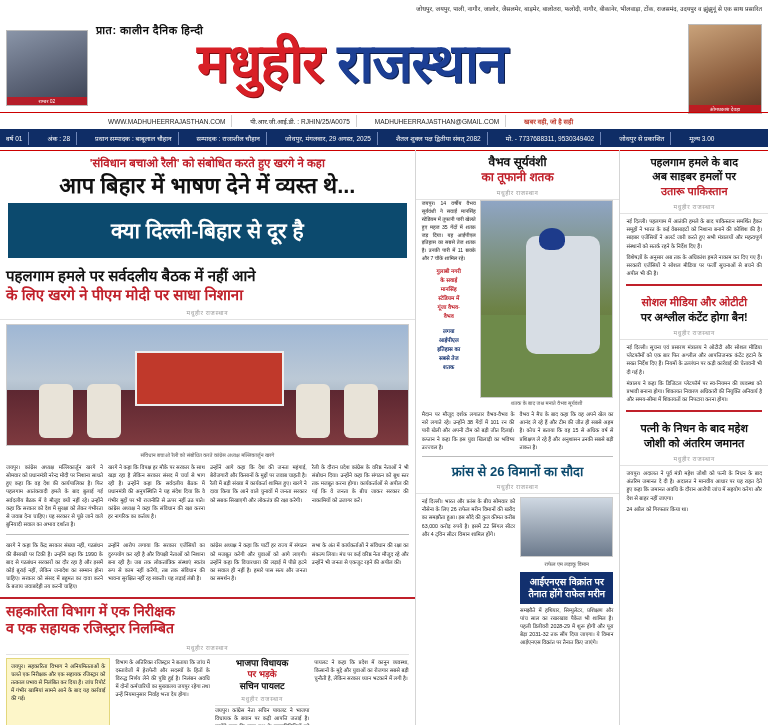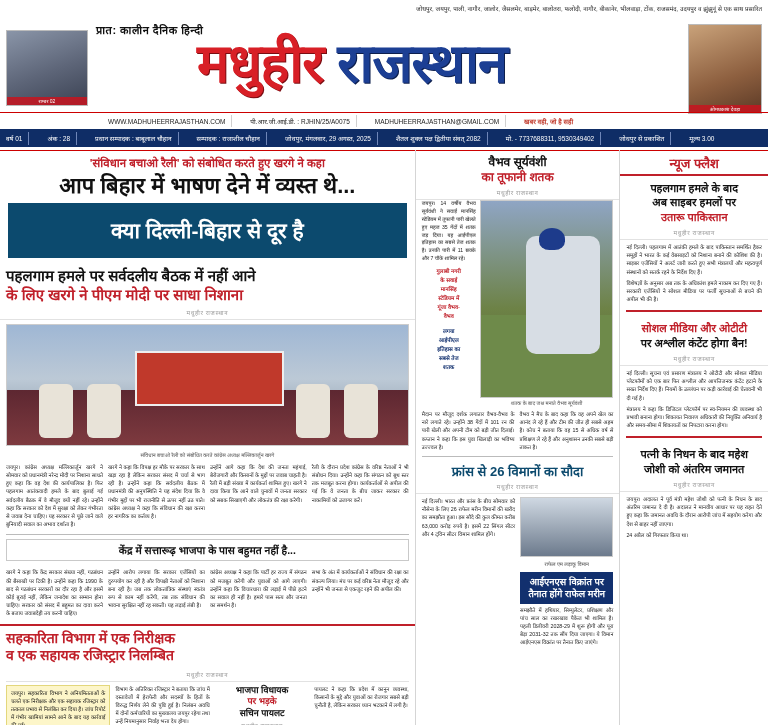--- a/index.html
+++ b/index.html
@@ -177,23 +177,20 @@
 
       <div class="cols4">
         <div class="body-text">जयपुर। कांग्रेस अध्यक्ष मल्लिकार्जुन खरगे ने सोमवार को प्रधानमंत्री नरेन्द्र मोदी पर निशाना साधते हुए कहा कि वह देश की कार्यपालिका है। फिर पहलगाम आतंकवादी हमले के बाद बुलाई गई सर्वदलीय बैठक में वे मौजूद क्यों नहीं रहे। उन्होंने कहा कि सरकार को देश में सुरक्षा को लेकर गंभीरता से जवाब देना चाहिए। यह सरकार से पूछे जाने वाले बुनियादी सवाल का अभाव दर्शाता है।</div>
         <div class="body-text">खरगे ने कहा कि विपक्ष हर मौके पर सरकार के साथ खड़ा रहा है लेकिन सरकार संसद में चर्चा से भाग रही है। उन्होंने कहा कि सर्वदलीय बैठक में प्रधानमंत्री की अनुपस्थिति ने यह संदेश दिया कि वे गंभीर मुद्दों पर भी राजनीति से ऊपर नहीं उठ पाते। कांग्रेस अध्यक्ष ने कहा कि संविधान की रक्षा करना हर नागरिक का कर्तव्य है।</div>
         <div class="body-text">उन्होंने आगे कहा कि देश की जनता महंगाई, बेरोजगारी और किसानों के मुद्दों पर जवाब चाहती है। रैली में बड़ी संख्या में कार्यकर्ता शामिल हुए। खरगे ने दावा किया कि आने वाले चुनावों में जनता सरकार को सबक सिखाएगी और लोकतंत्र की रक्षा करेगी।</div>
         <div class="body-text">रैली के दौरान प्रदेश कांग्रेस के वरिष्ठ नेताओं ने भी संबोधन दिया। उन्होंने कहा कि संगठन को बूथ स्तर तक मजबूत करना होगा। कार्यकर्ताओं से अपील की गई कि वे जनता के बीच जाकर सरकार की नाकामियों को उजागर करें।</div>
       </div>
 
       <div class="rule"></div>
 
-      <div class="hdr-box">
-        <div class="t">केंद्र में सत्तारूढ़ भाजपा के पास बहुमत नहीं है...</div>
-      </div>
 
       <div class="cols4">
         <div class="body-text">खरगे ने कहा कि केंद्र सरकार संख्या नहीं, गठबंधन की बैसाखी पर टिकी है। उन्होंने कहा कि 1990 के बाद से गठबंधन सरकारों का दौर रहा है और इसमें कोई बुराई नहीं, लेकिन जनादेश का सम्मान होना चाहिए। सरकार को संसद में बहुमत का दावा करने के बजाय जवाबदेही तय करनी चाहिए।</div>
         <div class="body-text">उन्होंने आरोप लगाया कि सरकार एजेंसियों का दुरुपयोग कर रही है और विपक्षी नेताओं को निशाना बना रही है। जब तक लोकतांत्रिक संस्थाएं स्वतंत्र रूप से काम नहीं करेंगी, तब तक संविधान की भावना सुरक्षित नहीं रह सकती। यह लड़ाई लंबी है।</div>
         <div class="body-text">कांग्रेस अध्यक्ष ने कहा कि पार्टी हर राज्य में संगठन को मजबूत करेगी और युवाओं को आगे लाएगी। उन्होंने कहा कि विचारधारा की लड़ाई में पीछे हटने का सवाल ही नहीं है। हमारे पास सत्य और जनता का समर्थन है।</div>
         <div class="body-text">सभा के अंत में कार्यकर्ताओं ने संविधान की रक्षा का संकल्प लिया। मंच पर कई वरिष्ठ नेता मौजूद रहे और उन्होंने भी जनता से एकजुट रहने की अपील की।</div>
       </div>
 
       <div class="coop">
         <div class="t">सहकारिता विभाग में एक निरीक्षक</div>
@@ -275,21 +272,20 @@
           <div class="bluebar" style="margin:3px 0 2px;">
             <span>आईएनएस विक्रांत पर</span><br>
             <span>तैनात होंगे राफेल मरीन</span>
           </div>
           <div class="body-text">समझौते में हथियार, सिम्युलेटर, प्रशिक्षण और पांच साल का रखरखाव पैकेज भी शामिल है। पहली डिलीवरी 2028-29 में शुरू होगी और पूरा बेड़ा 2031-32 तक सौंप दिया जाएगा। ये विमान आईएनएस विक्रांत पर तैनात किए जाएंगे।</div>
         </div>
       </div>
     </div>
 
     <div class="col colC">
-      <div class="flash-hdr">न्यूज फ्लैश</div>
 
       <div class="chead">
         <span>पहलगाम हमले के बाद</span><br>
         <span>अब साइबर हमलों पर</span><br>
         <span class="r">उतारू पाकिस्तान</span>
       </div>
       <div class="byline">मधुहीर राजस्थान</div>
       <div class="cbox">
         <div class="body-text">नई दिल्ली। पहलगाम में आतंकी हमले के बाद पाकिस्तान समर्थित हैकर समूहों ने भारत के कई वेबसाइटों को निशाना बनाने की कोशिश की है। साइबर एजेंसियों ने अलर्ट जारी करते हुए सभी मंत्रालयों और महत्वपूर्ण संस्थानों को सतर्क रहने के निर्देश दिए हैं।</div>
         <div class="body-text" style="margin-top:3px">विशेषज्ञों के अनुसार अब तक के अधिकांश हमले नाकाम कर दिए गए हैं। सरकारी एजेंसियों ने सोशल मीडिया पर फर्जी सूचनाओं से बचने की अपील भी की है।</div>

